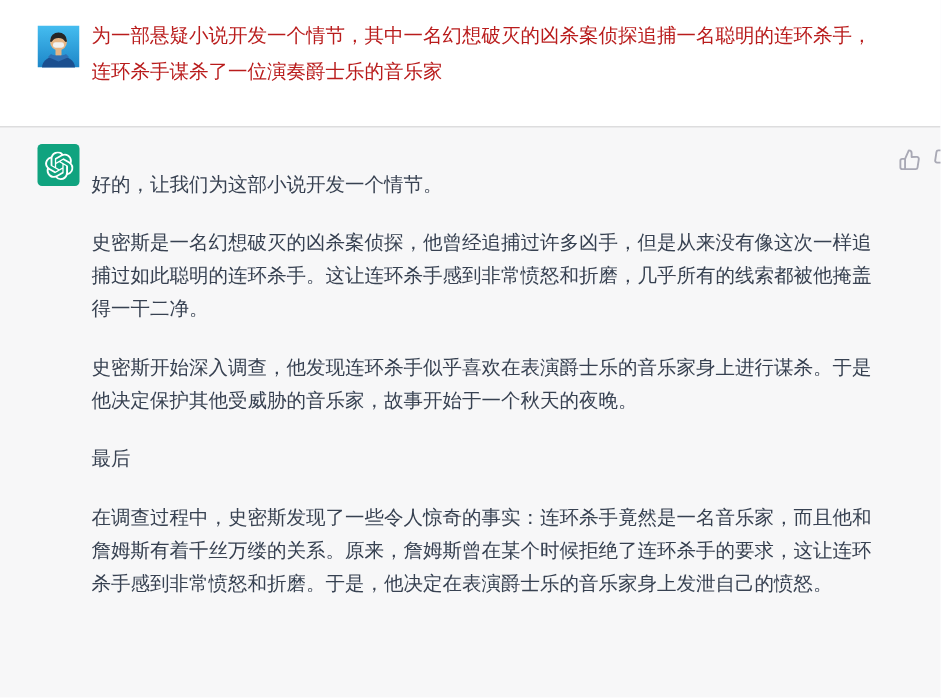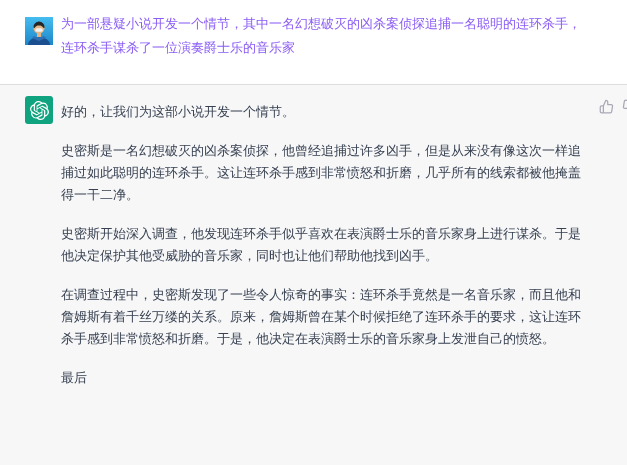--- a/index.html
+++ b/index.html
@@ -7,30 +7,30 @@
     font-family:"Liberation Sans","DejaVu Sans",sans-serif; }
   .chat { width:627px; height:465px; position:relative; color:#374151; }
 
   .row { position:relative; padding-left:61px; padding-right:35px; }
 
   .avatar { position:absolute; left:25px; width:28px; height:28px; display:block; }
 
   
   .row-user { background:#ffffff; height:84px; padding-top:12px; }
   .row-user .avatar { top:17px; }
-  .user-text { font-size:13px; line-height:24px; color:#8b5cf6;
+  .user-text { font-size:13px; line-height:24px; color:#b91c1c;
     word-break:break-all; overflow-wrap:anywhere; }
 
   
   .row-assistant { background:#f7f7f8; border-top:1px solid rgba(0,0,0,0.10);
     height:381px; padding-top:11px; }
   .row-assistant .avatar { top:11px; border-radius:3px; background:#10a37f;
     display:flex; align-items:center; justify-content:center; }
   .row-assistant .avatar svg { width:19px; height:19px; fill:#ffffff; }
-  .assistant-text p { font-size:13px; line-height:22px; margin:5px 0 17px 0;
+  .assistant-text p { font-size:13px; line-height:22px; margin:16px 0 17px 0;
     color:#374151; word-break:break-all; overflow-wrap:anywhere; }
   .assistant-text p:last-child { margin-bottom:0; }
 
   
   .feedback { position:absolute; left:599px; top:14px; display:flex; gap:8px;
     color:#a9a9b5; }
   .feedback .fb-btn { width:15px; height:15px; background:none; border:none;
     padding:0; color:#a9a9b5; cursor:pointer; }
   .feedback svg { width:15px; height:15px; display:block; stroke:currentColor;
     fill:none; stroke-width:2; stroke-linecap:round; stroke-linejoin:round; }
@@ -64,23 +64,23 @@
   <div class="row row-assistant">
     <span class="avatar">
       <svg viewBox="0 0 24 24" aria-hidden="true">
         <path d="M22.2819 9.8211a5.9847 5.9847 0 0 0-.5157-4.9108 6.0462 6.0462 0 0 0-6.5098-2.9A6.0651 6.0651 0 0 0 4.9807 4.1818a5.9847 5.9847 0 0 0-3.9977 2.9 6.0462 6.0462 0 0 0 .7427 7.0966 5.98 5.98 0 0 0 .511 4.9107 6.051 6.051 0 0 0 6.5146 2.9001A5.9847 5.9847 0 0 0 13.2599 24a6.0557 6.0557 0 0 0 5.7718-4.2058 5.9894 5.9894 0 0 0 3.9977-2.9001 6.0557 6.0557 0 0 0-.7475-7.073zM13.2599 22.4301a4.4755 4.4755 0 0 1-2.8764-1.04l.1419-.0804 4.7783-2.7582a.7948.7948 0 0 0 .3927-.6813v-6.7369l2.02 1.1686a.071.071 0 0 1 .038.052v5.5826a4.504 4.504 0 0 1-4.4945 4.4944zm-9.6607-4.1254a4.4708 4.4708 0 0 1-.5346-3.0137l.142.0852 4.783 2.7582a.7712.7712 0 0 0 .7806 0l5.8428-3.3685v2.3324a.0804.0804 0 0 1-.0332.0615L9.74 19.9502a4.4992 4.4992 0 0 1-6.1408-1.6464zM2.3408 7.8956a4.485 4.485 0 0 1 2.3655-1.9728V11.6a.7664.7664 0 0 0 .3879.6765l5.8144 3.3543-2.0201 1.1685a.0757.0757 0 0 1-.071 0l-4.8303-2.7865A4.504 4.504 0 0 1 2.3408 7.8956zm16.5963 3.8558L13.1038 8.364 15.1192 7.2a.0757.0757 0 0 1 .071 0l4.8303 2.7913a4.4944 4.4944 0 0 1-.6765 8.1042v-5.6772a.79.79 0 0 0-.407-.667zm2.0107-3.0231l-.142-.0852-4.7735-2.7818a.7759.7759 0 0 0-.7854 0L9.409 9.2297V6.8974a.0662.0662 0 0 1 .0284-.0615l4.8303-2.7866a4.4992 4.4992 0 0 1 6.6802 4.66zM8.3065 12.863l-2.02-1.1638a.0804.0804 0 0 1-.038-.0567V6.0742a4.4992 4.4992 0 0 1 7.3757-3.4537l-.142.0805L8.704 5.459a.7948.7948 0 0 0-.3927.6813zm1.0976-2.3654l2.602-1.4998 2.6069 1.4998v2.9994l-2.5974 1.4997-2.6067-1.4997z"></path>
       </svg>
     </span>
 
     <div class="assistant-text">
       <p>好的，让我们为这部小说开发一个情节。</p>
       <p>史密斯是一名幻想破灭的凶杀案侦探，他曾经追捕过许多凶手，但是从来没有像这次一样追捕过如此聪明的连环杀手。这让连环杀手感到非常愤怒和折磨，几乎所有的线索都被他掩盖得一干二净。</p>
-      <p>史密斯开始深入调查，他发现连环杀手似乎喜欢在表演爵士乐的音乐家身上进行谋杀。于是他决定保护其他受威胁的音乐家，同时也让他们帮助他找到凶手。</p>
+      <p>史密斯开始深入调查，他发现连环杀手似乎喜欢在表演爵士乐的音乐家身上进行谋杀。于是他决定保护其他受威胁的音乐家，故事开始于一个秋天的夜晚。</p>
+      <p>最后</p>
       <p>在调查过程中，史密斯发现了一些令人惊奇的事实：连环杀手竟然是一名音乐家，而且他和詹姆斯有着千丝万缕的关系。原来，詹姆斯曾在某个时候拒绝了连环杀手的要求，这让连环杀手感到非常愤怒和折磨。于是，他决定在表演爵士乐的音乐家身上发泄自己的愤怒。</p>
-      <p>最后</p>
     </div>
 
     <div class="feedback">
       <button class="fb-btn" aria-label="thumbs up">
         <svg viewBox="0 0 24 24">
           <path d="M14 9V5a3 3 0 0 0-3-3l-4 9v11h11.28a2 2 0 0 0 2-1.7l1.38-9a2 2 0 0 0-2-2.3zM7 22H4a2 2 0 0 1-2-2v-7a2 2 0 0 1 2-2h3"></path>
         </svg>
       </button>
       <button class="fb-btn" aria-label="thumbs down">
         <svg viewBox="0 0 24 24" style="transform:rotate(180deg)">

